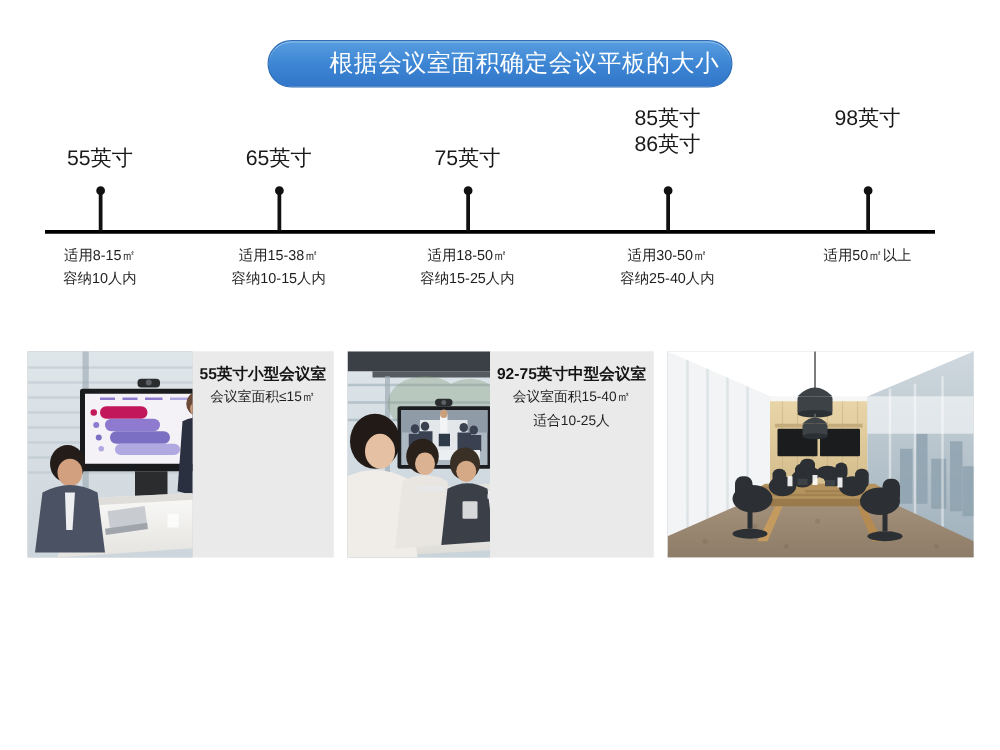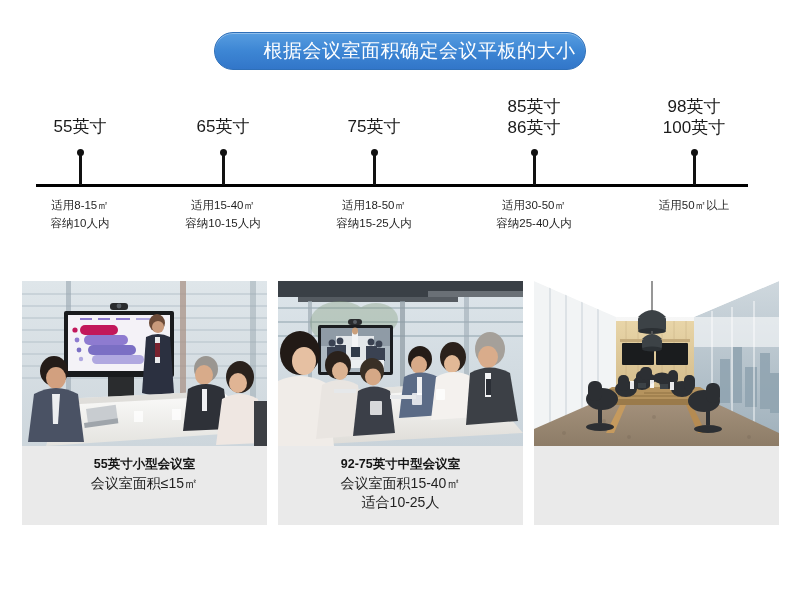--- a/index.html
+++ b/index.html
@@ -63,21 +63,21 @@
     left: 50%;
     transform: translateX(-50%);
     width: 170px;
     text-align: center;
     color: #1a1a1a;
     font-size: 17px;
     line-height: 21px;
     white-space: nowrap;
   }
   .tick-title.one-line { bottom: auto; top: 116px; }
-  .tick-title.two-line { top: 96px; }
+  .tick-title.two-line { top: 84px; }
   .tick-sub {
     position: absolute;
     top: 196px; left: 50%;
     transform: translateX(-50%);
     width: 180px;
     text-align: center;
     color: #1f1f1f;
     font-size: 11.5px;
     line-height: 18px;
     white-space: nowrap;
@@ -88,42 +88,41 @@
     position: absolute;
     left: 22px; top: 281px;
     width: 756px;
     display: flex;
     gap: 11px;
   }
   .card {
     width: 245px;
     background: #eaeaea;
     display: flex;
-    flex-direction: column;
   }
   .card-photo {
     position: relative;
     width: 245px; height: 165px;
     overflow: hidden;
     background: #c9ced3;
   }
   .card-photo svg { display: block; width: 245px; height: 165px; }
   .card-caption {
     padding: 9px 6px 13px 6px;
     text-align: center;
   }
   .cap-title {
     font-size: 12.5px;
     font-weight: bold;
     color: #141414;
     line-height: 19px;
     white-space: nowrap;
   }
   .cap-line {
-    font-size: 14px;
+    font-size: 11px;
     color: #1f1f1f;
     line-height: 19px;
     white-space: nowrap;
   }
 </style>
 </head>
 <body>
 
 <div id="page">
 
@@ -146,21 +145,21 @@
       </div>
     </div>
 
     <div class="tick" style="left:223px">
       <div class="tick-dot"></div>
       <div class="tick-stem"></div>
       <div class="tick-title one-line">
         <div>65英寸</div>
       </div>
       <div class="tick-sub">
-        <div>适用15-40㎡</div>
+        <div>适用15-38㎡</div>
         <div>容纳10-15人内</div>
       </div>
     </div>
 
     <div class="tick" style="left:374px">
       <div class="tick-dot"></div>
       <div class="tick-stem"></div>
       <div class="tick-title one-line">
         <div>75英寸</div>
       </div>
@@ -181,21 +180,20 @@
         <div>适用30-50㎡</div>
         <div>容纳25-40人内</div>
       </div>
     </div>
 
     <div class="tick" style="left:694px">
       <div class="tick-dot"></div>
       <div class="tick-stem"></div>
       <div class="tick-title two-line">
         <div>98英寸</div>
-        <div>100英寸</div>
       </div>
       <div class="tick-sub">
         <div>适用50㎡以上</div>
       </div>
     </div>
   </div>
 
   <div class="cards">
 
     <div class="card">

